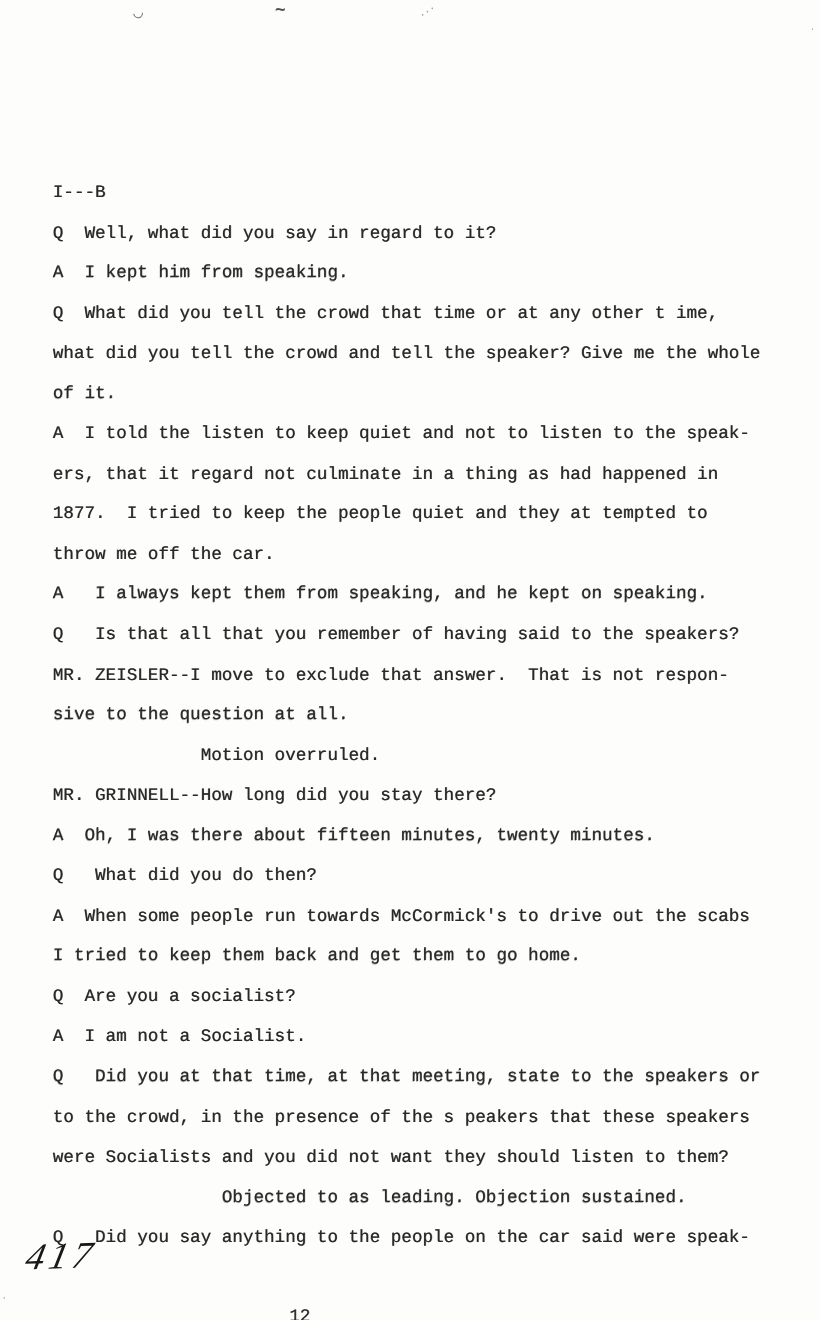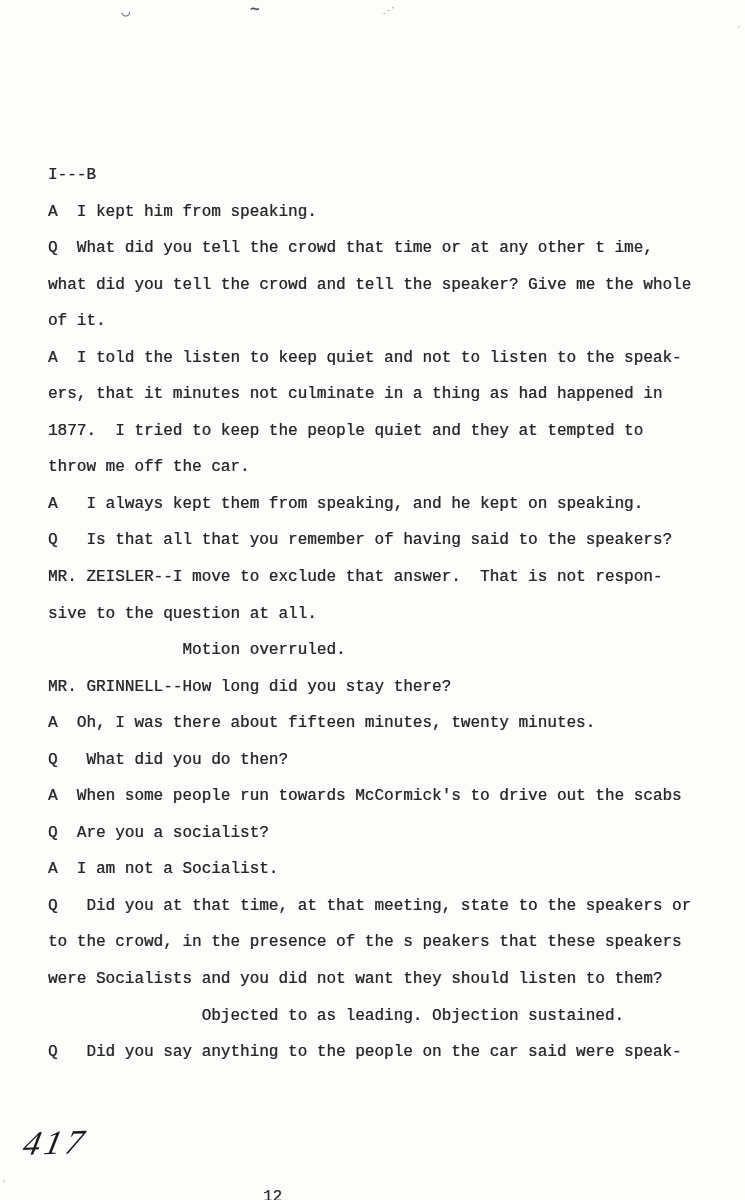--- a/index.html
+++ b/index.html
@@ -62,37 +62,39 @@
 <div class="page">
 
   <span class="artifact a1">◡</span>
   <span class="artifact a2">∼</span>
   <span class="artifact a3">⋰</span>
   <span class="artifact a4">·</span>
   <span class="artifact a5">·</span>
 
   <div class="text-block">
       <div class="line">I---B</div>
+      <div class="line">Q  Well, what did you say in regard to it?</div>
       <div class="line">A  I kept him from speaking.</div>
       <div class="line">Q  What did you tell the crowd that time or at any other t ime,</div>
       <div class="line">what did you tell the crowd and tell the speaker? Give me the whole</div>
       <div class="line">of it.</div>
       <div class="line">A  I told the listen to keep quiet and not to listen to the speak-</div>
-      <div class="line">ers, that it minutes not culminate in a thing as had happened in</div>
+      <div class="line">ers, that it regard not culminate in a thing as had happened in</div>
       <div class="line">1877.  I tried to keep the people quiet and they at tempted to</div>
       <div class="line">throw me off the car.</div>
       <div class="line">A   I always kept them from speaking, and he kept on speaking.</div>
       <div class="line">Q   Is that all that you remember of having said to the speakers?</div>
       <div class="line">MR. ZEISLER--I move to exclude that answer.  That is not respon-</div>
       <div class="line">sive to the question at all.</div>
       <div class="line">              Motion overruled.</div>
       <div class="line">MR. GRINNELL--How long did you stay there?</div>
       <div class="line">A  Oh, I was there about fifteen minutes, twenty minutes.</div>
       <div class="line">Q   What did you do then?</div>
       <div class="line">A  When some people run towards McCormick's to drive out the scabs</div>
+      <div class="line">I tried to keep them back and get them to go home.</div>
       <div class="line">Q  Are you a socialist?</div>
       <div class="line">A  I am not a Socialist.</div>
       <div class="line">Q   Did you at that time, at that meeting, state to the speakers or</div>
       <div class="line">to the crowd, in the presence of the s peakers that these speakers</div>
       <div class="line">were Socialists and you did not want they should listen to them?</div>
       <div class="line">                Objected to as leading. Objection sustained.</div>
       <div class="line">Q   Did you say anything to the people on the car said were speak-</div>
     </div>
 
   <div class="handwritten">417</div>

